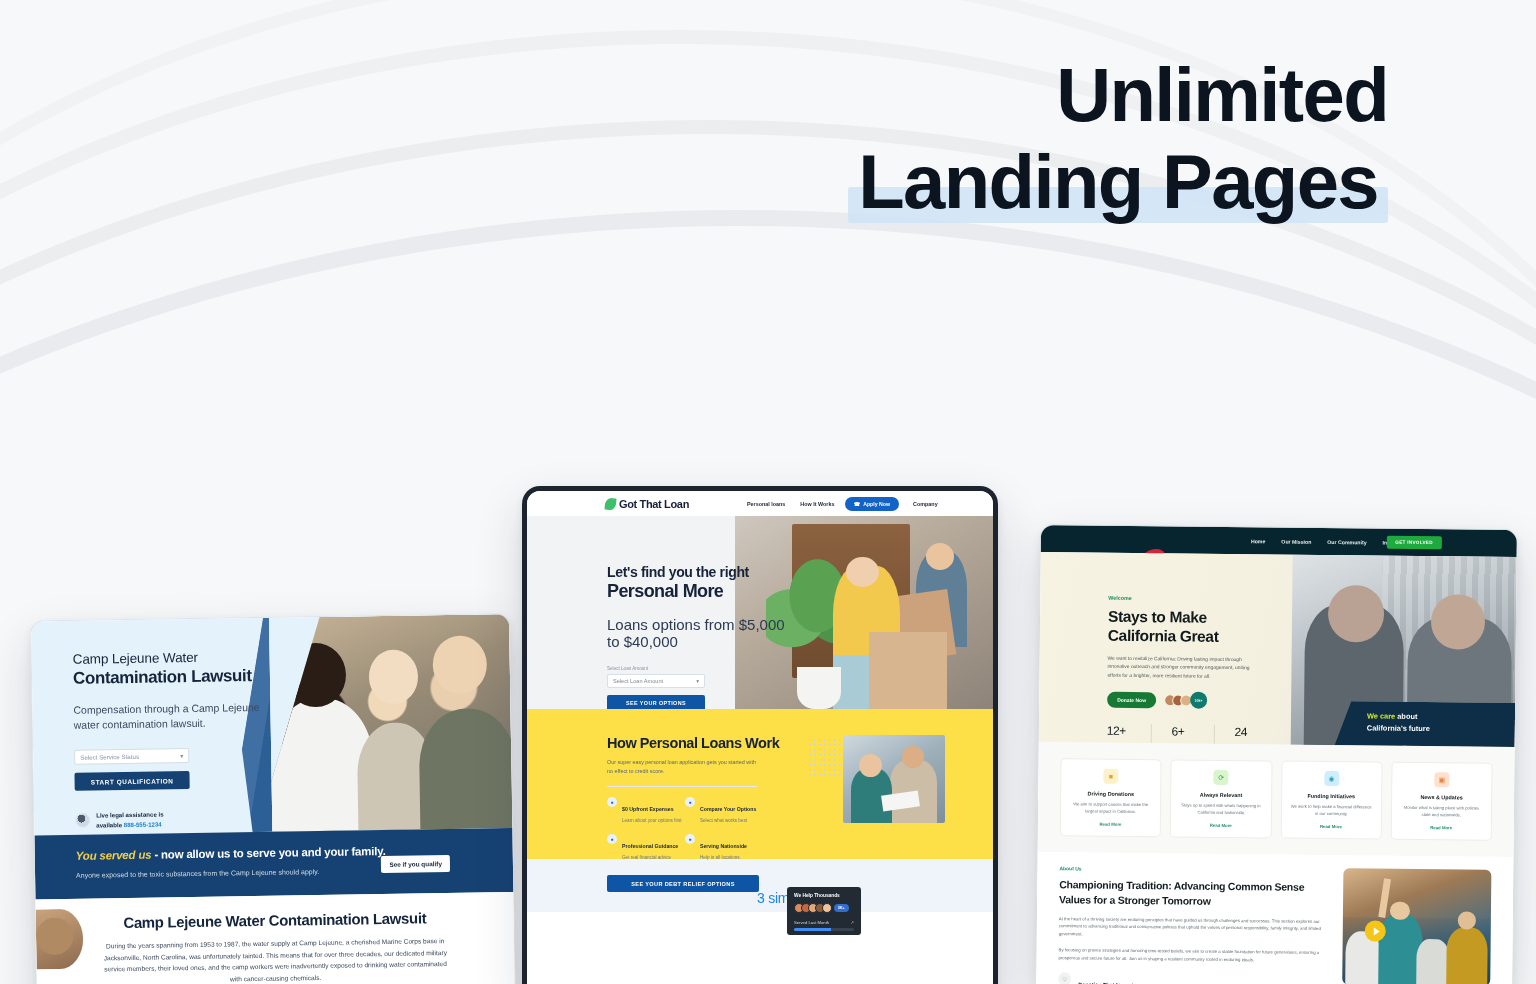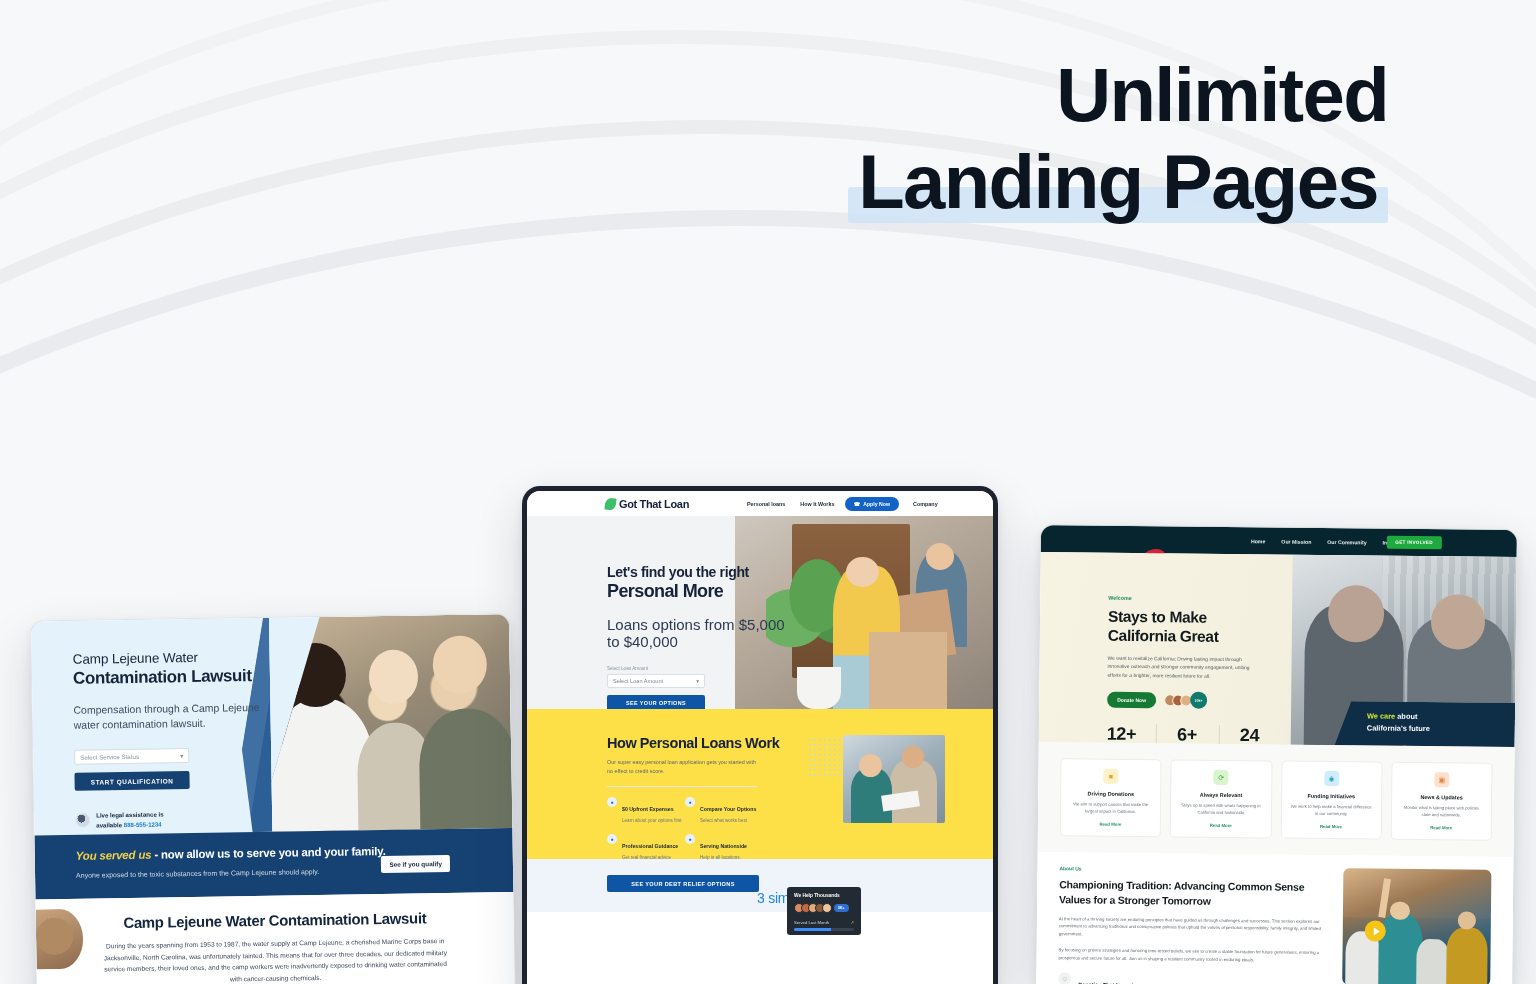--- a/index.html
+++ b/index.html
@@ -202,21 +202,21 @@
   .fj-p { font-size: 4.9px; color:#4b565a; line-height:1.72; margin-top: 9px; width: 150px; }
   .fj-row { display:flex; align-items:center; gap: 8px; margin-top: 11px; }
   .fj-donate { background:#167a34; color:#fff; font-size:5px; font-weight:800; padding: 5px 10px; border-radius: 9px; }
   .fj-avs { display:flex; align-items:center; }
   .fj-avs i { width: 12px; height:12px; border-radius:50%; display:block; margin-right:-4px; border:1.4px solid #f7f3e3; }
   .fj-avs .cnt { width: 17px; height:17px; border-radius:50%; background:#0f7a6d; color:#fff; font-size:3.6px;
                  font-weight:700; display:flex; align-items:center; justify-content:center; margin-left: 2px; }
   .fj-stats { display:flex; margin-top: 16px; }
   .fj-stat { padding-right: 20px; margin-right: 20px; border-right: 1px solid #ddd8c6; }
   .fj-stat:last-child { border-right: none; }
-  .fj-sn { font-size: 18px; font-weight:700; color:#111a1c; letter-spacing:-.4px; }
+  .fj-sn { font-size: 12px; font-weight:400; color:#111a1c; letter-spacing:-.4px; }
   .fj-sl { font-size: 4.4px; color:#5d676b; line-height:1.6; margin-top: 4px; }
   .fj-cards { background:#f9faf8; padding: 16px 22px; display:flex; gap: 9px; }
   .fj-card { flex:1; background:#fff; border:1px solid #eceee9; border-radius: 5px; padding: 9px 7px;
              text-align:center; position:relative; overflow:hidden; }
   .fj-ci { width: 15px; height:15px; border-radius: 4px; margin: 0 auto; display:flex;
            align-items:center; justify-content:center; font-size: 7px; }
   .fj-ct { font-size: 5.4px; font-weight:800; color:#161f22; margin-top: 7px; }
   .fj-cd { font-size: 4.2px; color:#69747a; line-height:1.6; margin-top: 5px; }
   .fj-rm { font-size: 4.3px; font-weight:800; color:#1e8f63; margin-top: 7px; }
   .fj-about { background:#fff; padding: 13px 22px 0 22px; display:flex; gap: 16px; }

